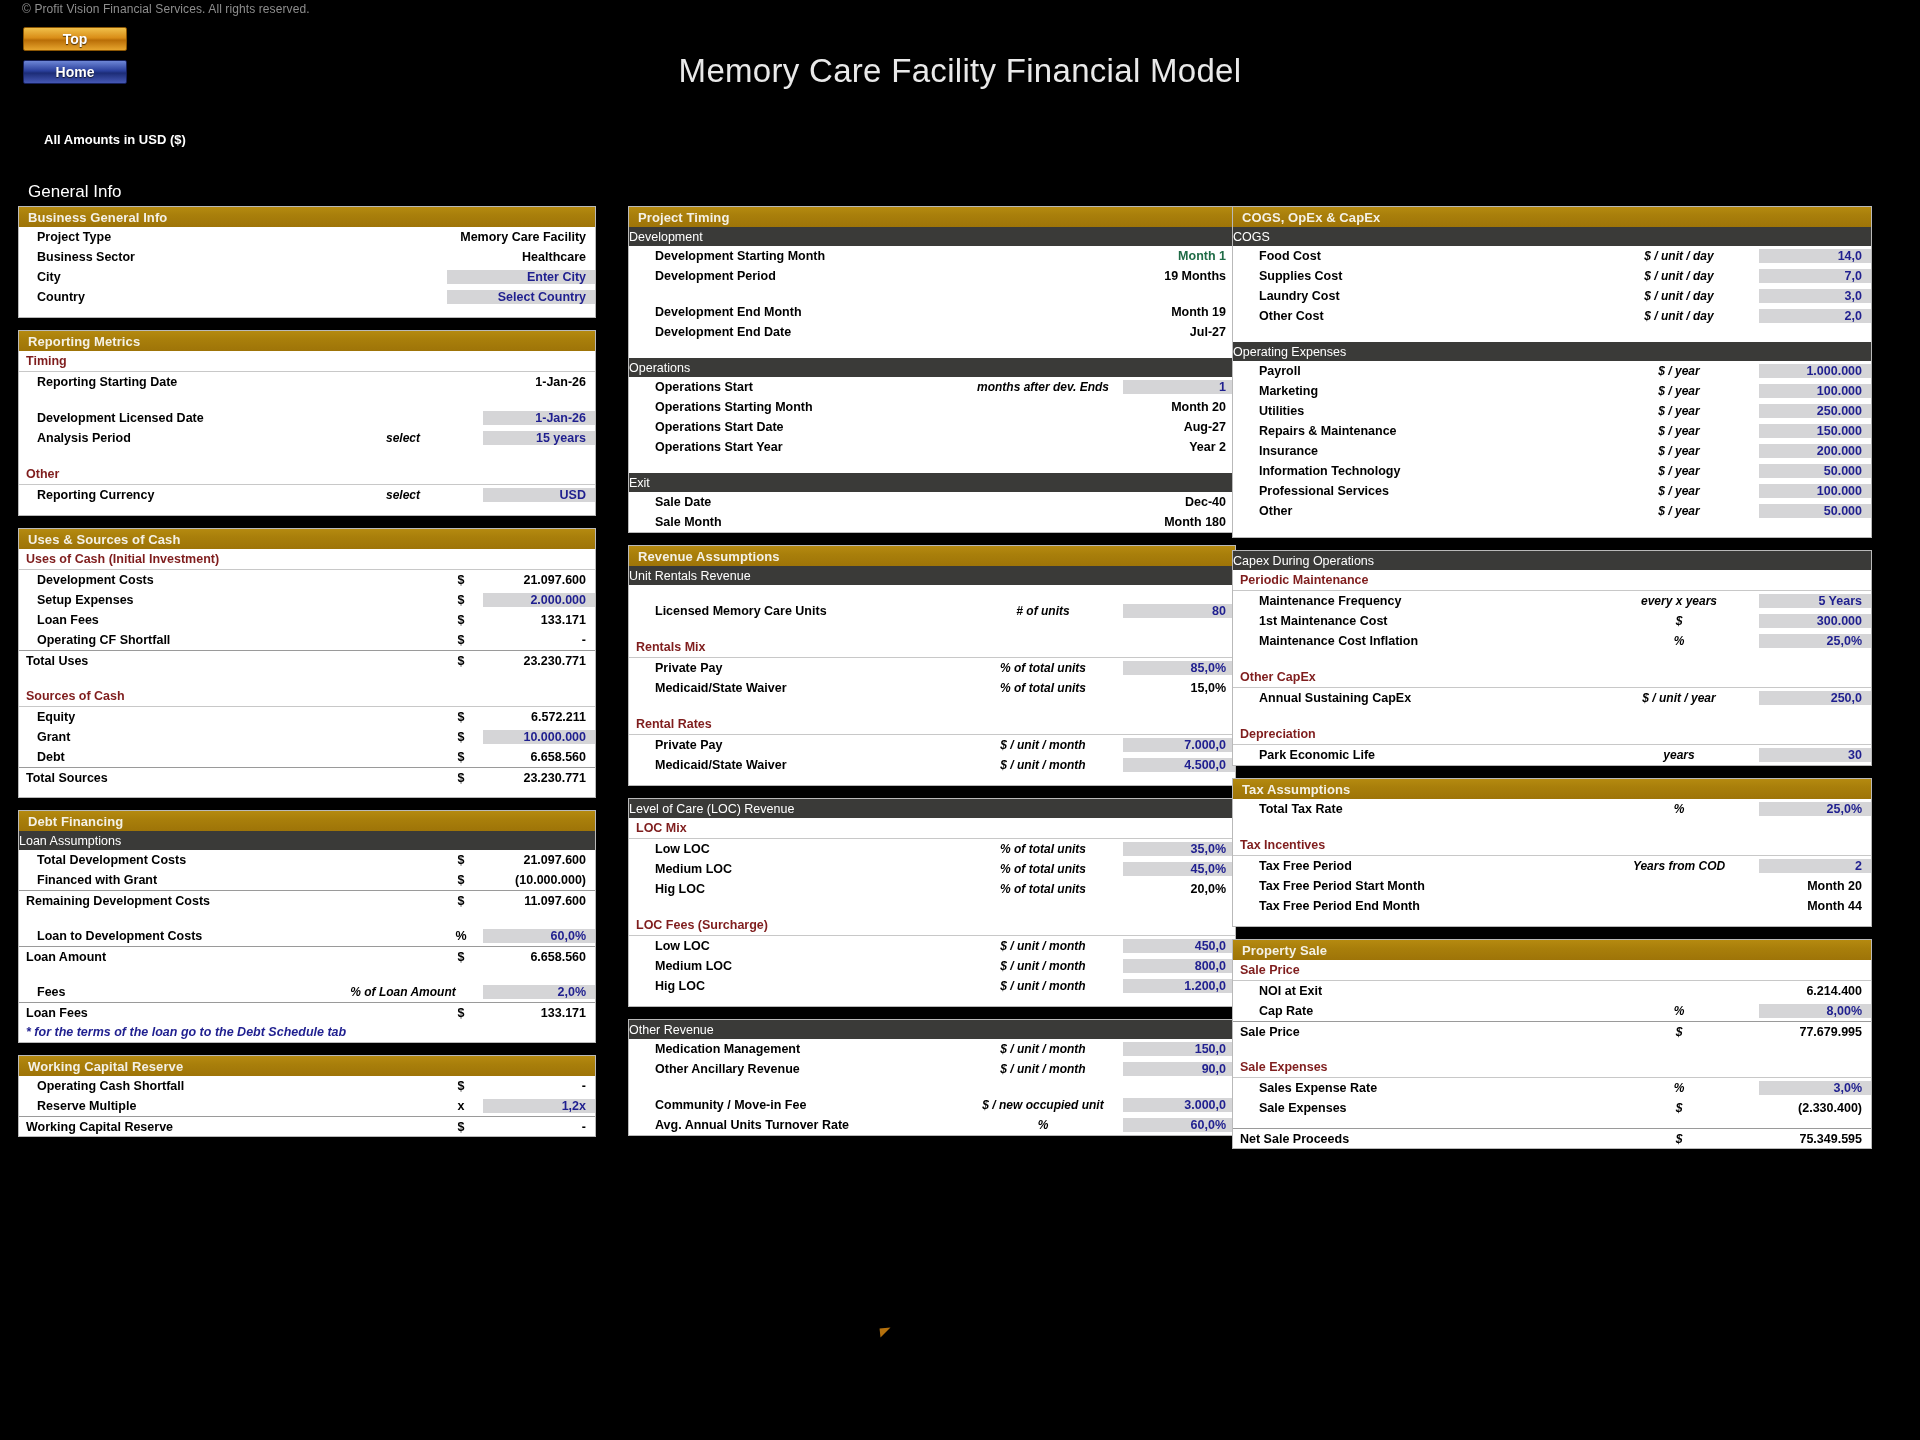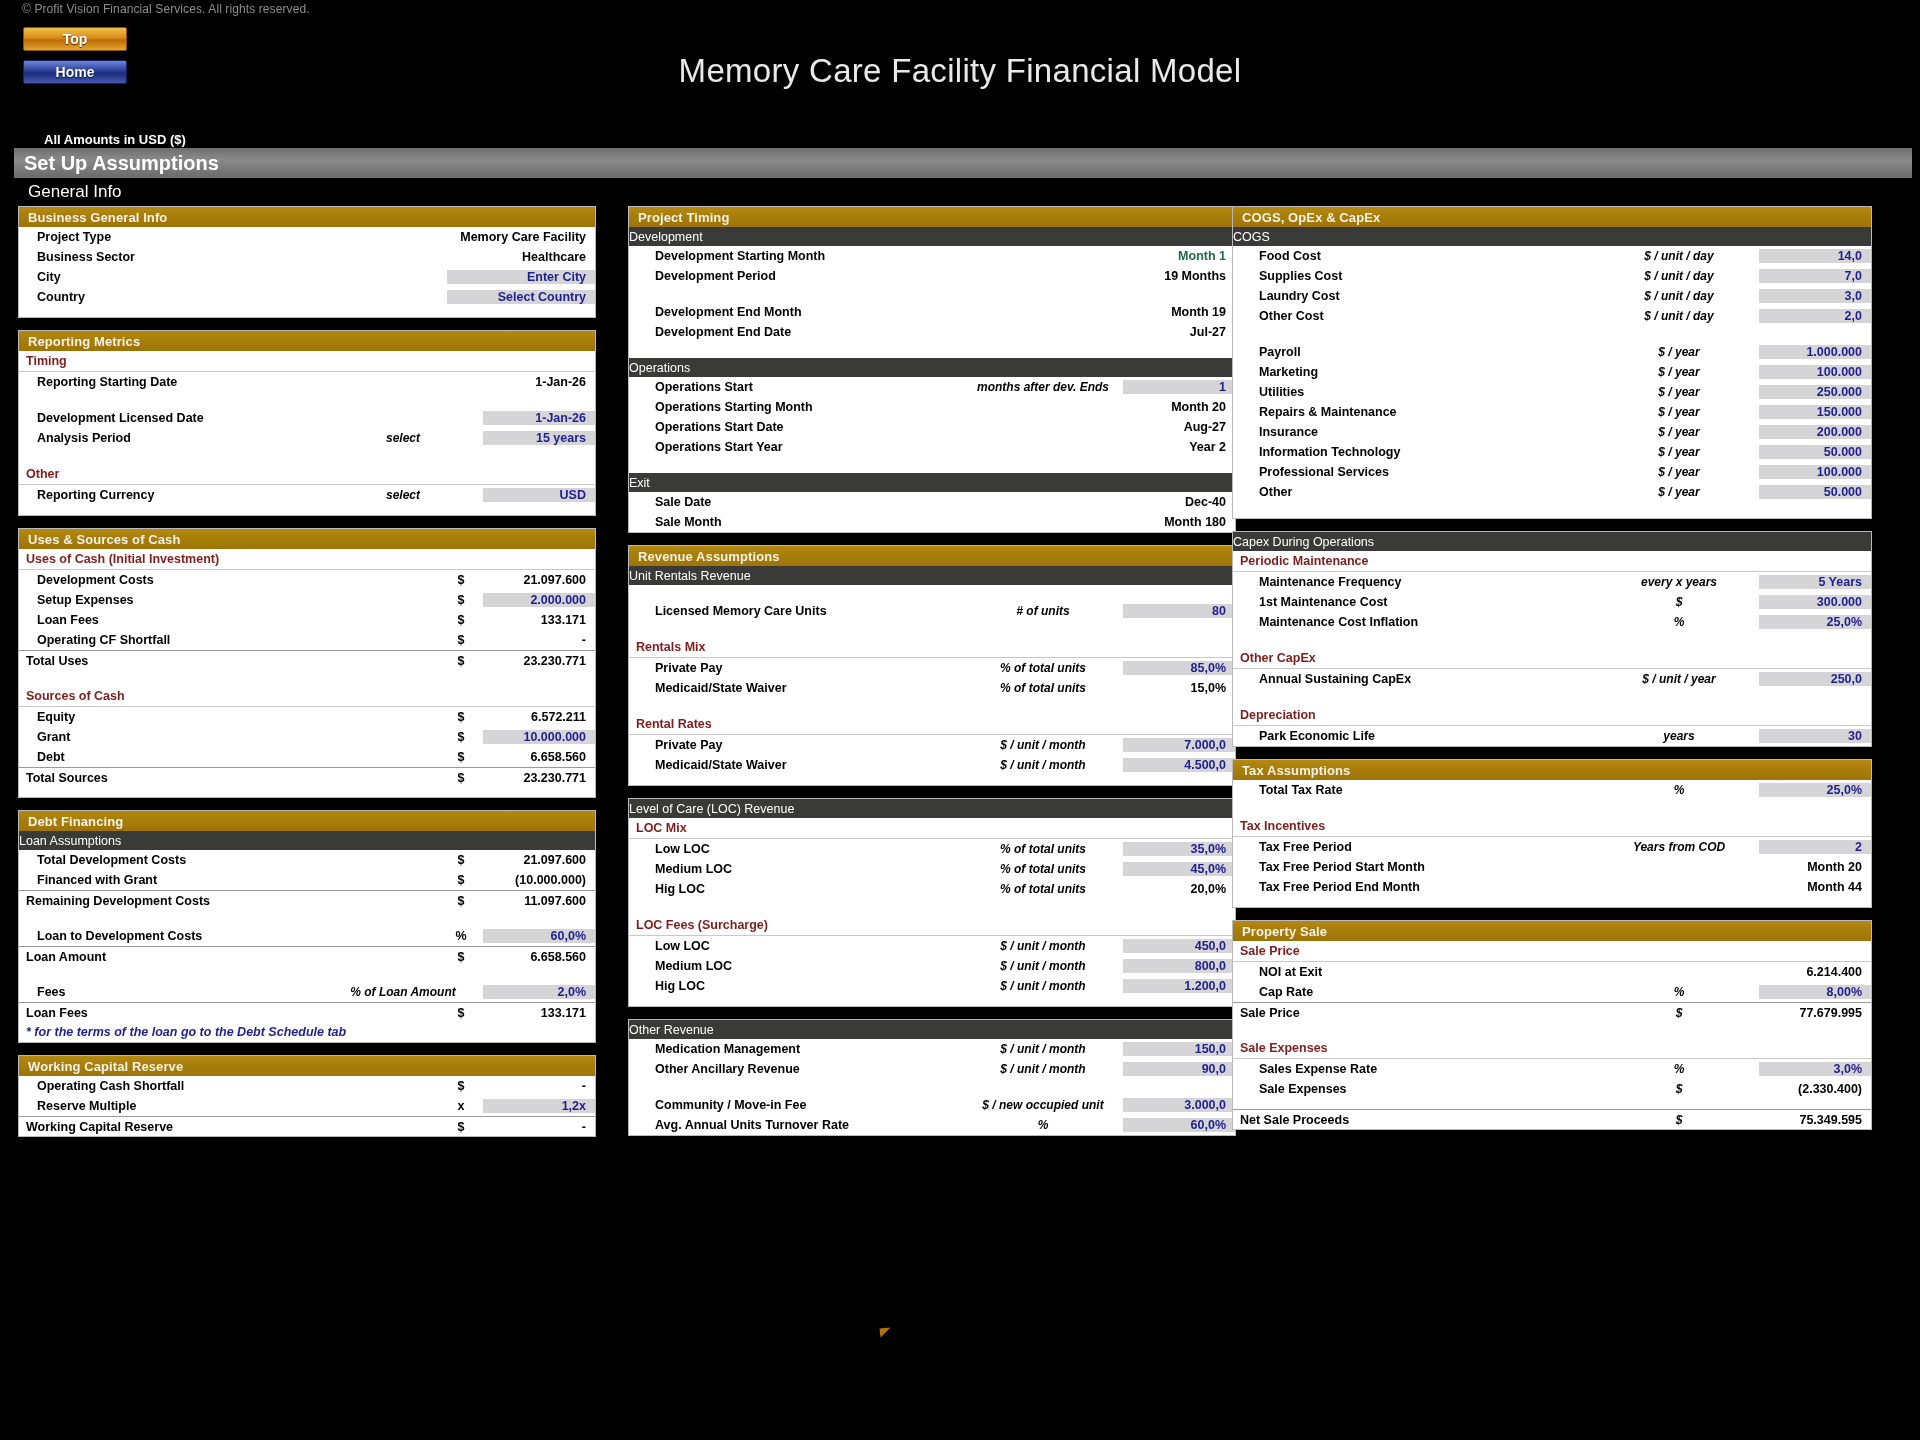--- a/index.html
+++ b/index.html
@@ -128,23 +128,20 @@
   <div class="copyright">© Profit Vision Financial Services. All rights reserved.</div>
 
   <div class="nav-btns">
     <div class="navbtn top">Top</div>
     <div class="navbtn home">Home</div>
   </div>
 
   <div class="doc-title">Memory Care Facility Financial Model</div>
   <div class="amounts">All Amounts in  USD ($)</div>
 
-  <div class="setup-bar">
-    <span>Set Up Assumptions</span>
-  </div>
   <div class="general-info-bar">
     <span>General Info</span>
   </div>
 
   <div class="cols">
 
     <div class="col col-left">
 
       <div class="panel">
         <div class="gold-hdr">Business General Info</div>
@@ -487,20 +484,21 @@
           <div class="lbl indent2">Laundry Cost</div>
           <div class="unit">$ / unit / day</div>
           <div class="val input">3,0</div>
         </div>
         <div class="row">
           <div class="lbl indent2">Other Cost</div>
           <div class="unit">$ / unit / day</div>
           <div class="val input">2,0</div>
         </div>
         <div class="row spacer"></div>
+        <div class="dark-hdr">Operating Expenses</div>
         <div class="row">
           <div class="lbl indent2">Payroll</div>
           <div class="unit">$ / year</div>
           <div class="val input">1.000.000</div>
         </div>
         <div class="row">
           <div class="lbl indent2">Marketing</div>
           <div class="unit">$ / year</div>
           <div class="val input">100.000</div>
         </div>

